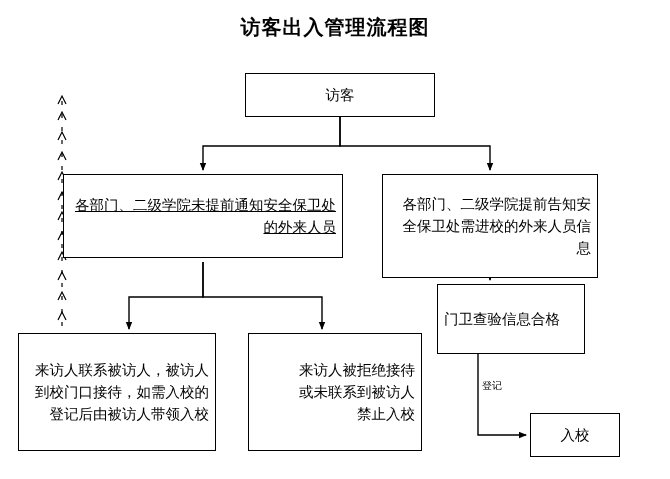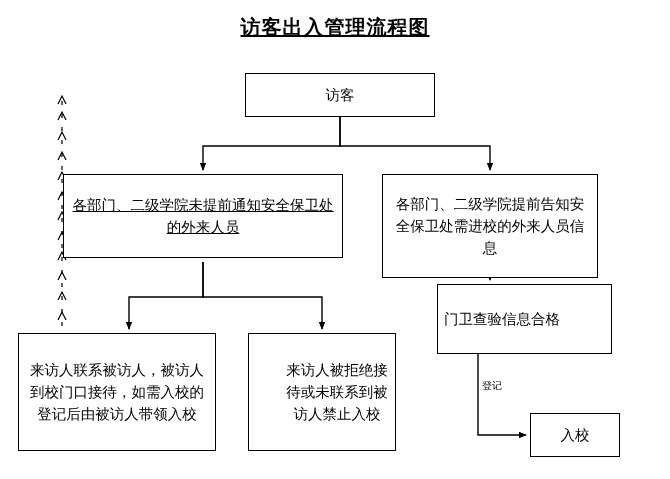--- a/index.html
+++ b/index.html
@@ -23,34 +23,33 @@
   .title {
     position: absolute;
     left: 0;
     top: 14px;
     width: 670px;
     text-align: center;
     font-size: 20px;
     font-weight: bold;
     color: #000000;
     letter-spacing: 1px;
-    text-decoration: underline;
   }
   .node {
     position: absolute;
     box-sizing: border-box;
     border: 1px solid #000000;
     background: #ffffff;
     color: #000000;
     font-size: 14.5px;
     line-height: 22px;
     display: flex;
     align-items: center;
     justify-content: center;
-    text-align: center;
+    text-align: right;
     padding: 2px 6px;
   }
   .node.lefttext {
     text-align: left;
     justify-content: flex-start;
   }
   .label {
     position: absolute;
     font-size: 10px;
     color: #000000;
@@ -124,29 +123,29 @@
   </div>
 
   <div class="node" style="left:63px; top:174px; width:280px; height:84px;text-decoration:underline;">
     <span>各部门、二级学院未提前通知安全保卫处的外来人员</span>
   </div>
 
   <div class="node" style="left:382px; top:174px; width:216px; height:104px;">
     <span>各部门、二级学院提前告知安全保卫处需进校的外来人员信息</span>
   </div>
 
-  <div class="node lefttext" style="left:437px; top:284px; width:175px; height:70px;">
+  <div class="node lefttext" style="left:437px; top:284px; width:148px; height:70px;">
     <span>门卫查验信息合格</span>
   </div>
 
   <div class="node" style="left:18px; top:333px; width:198px; height:118px;">
     <span>来访人联系被访人，被访人到校门口接待，如需入校的登记后由被访人带领入校</span>
   </div>
 
-  <div class="node" style="left:248px; top:333px; width:148px; height:118px;padding-left:36px;">
+  <div class="node" style="left:248px; top:333px; width:174px; height:118px;padding-left:36px;">
     <span>来访人被拒绝接待或未联系到被访人禁止入校</span>
   </div>
 
   <div class="node" style="left:530px; top:413px; width:90px; height:44px;">
     <span>入校</span>
   </div>
 
   <div class="label" style="left:482px; top:377px;">登记</div>
 
 </div>

